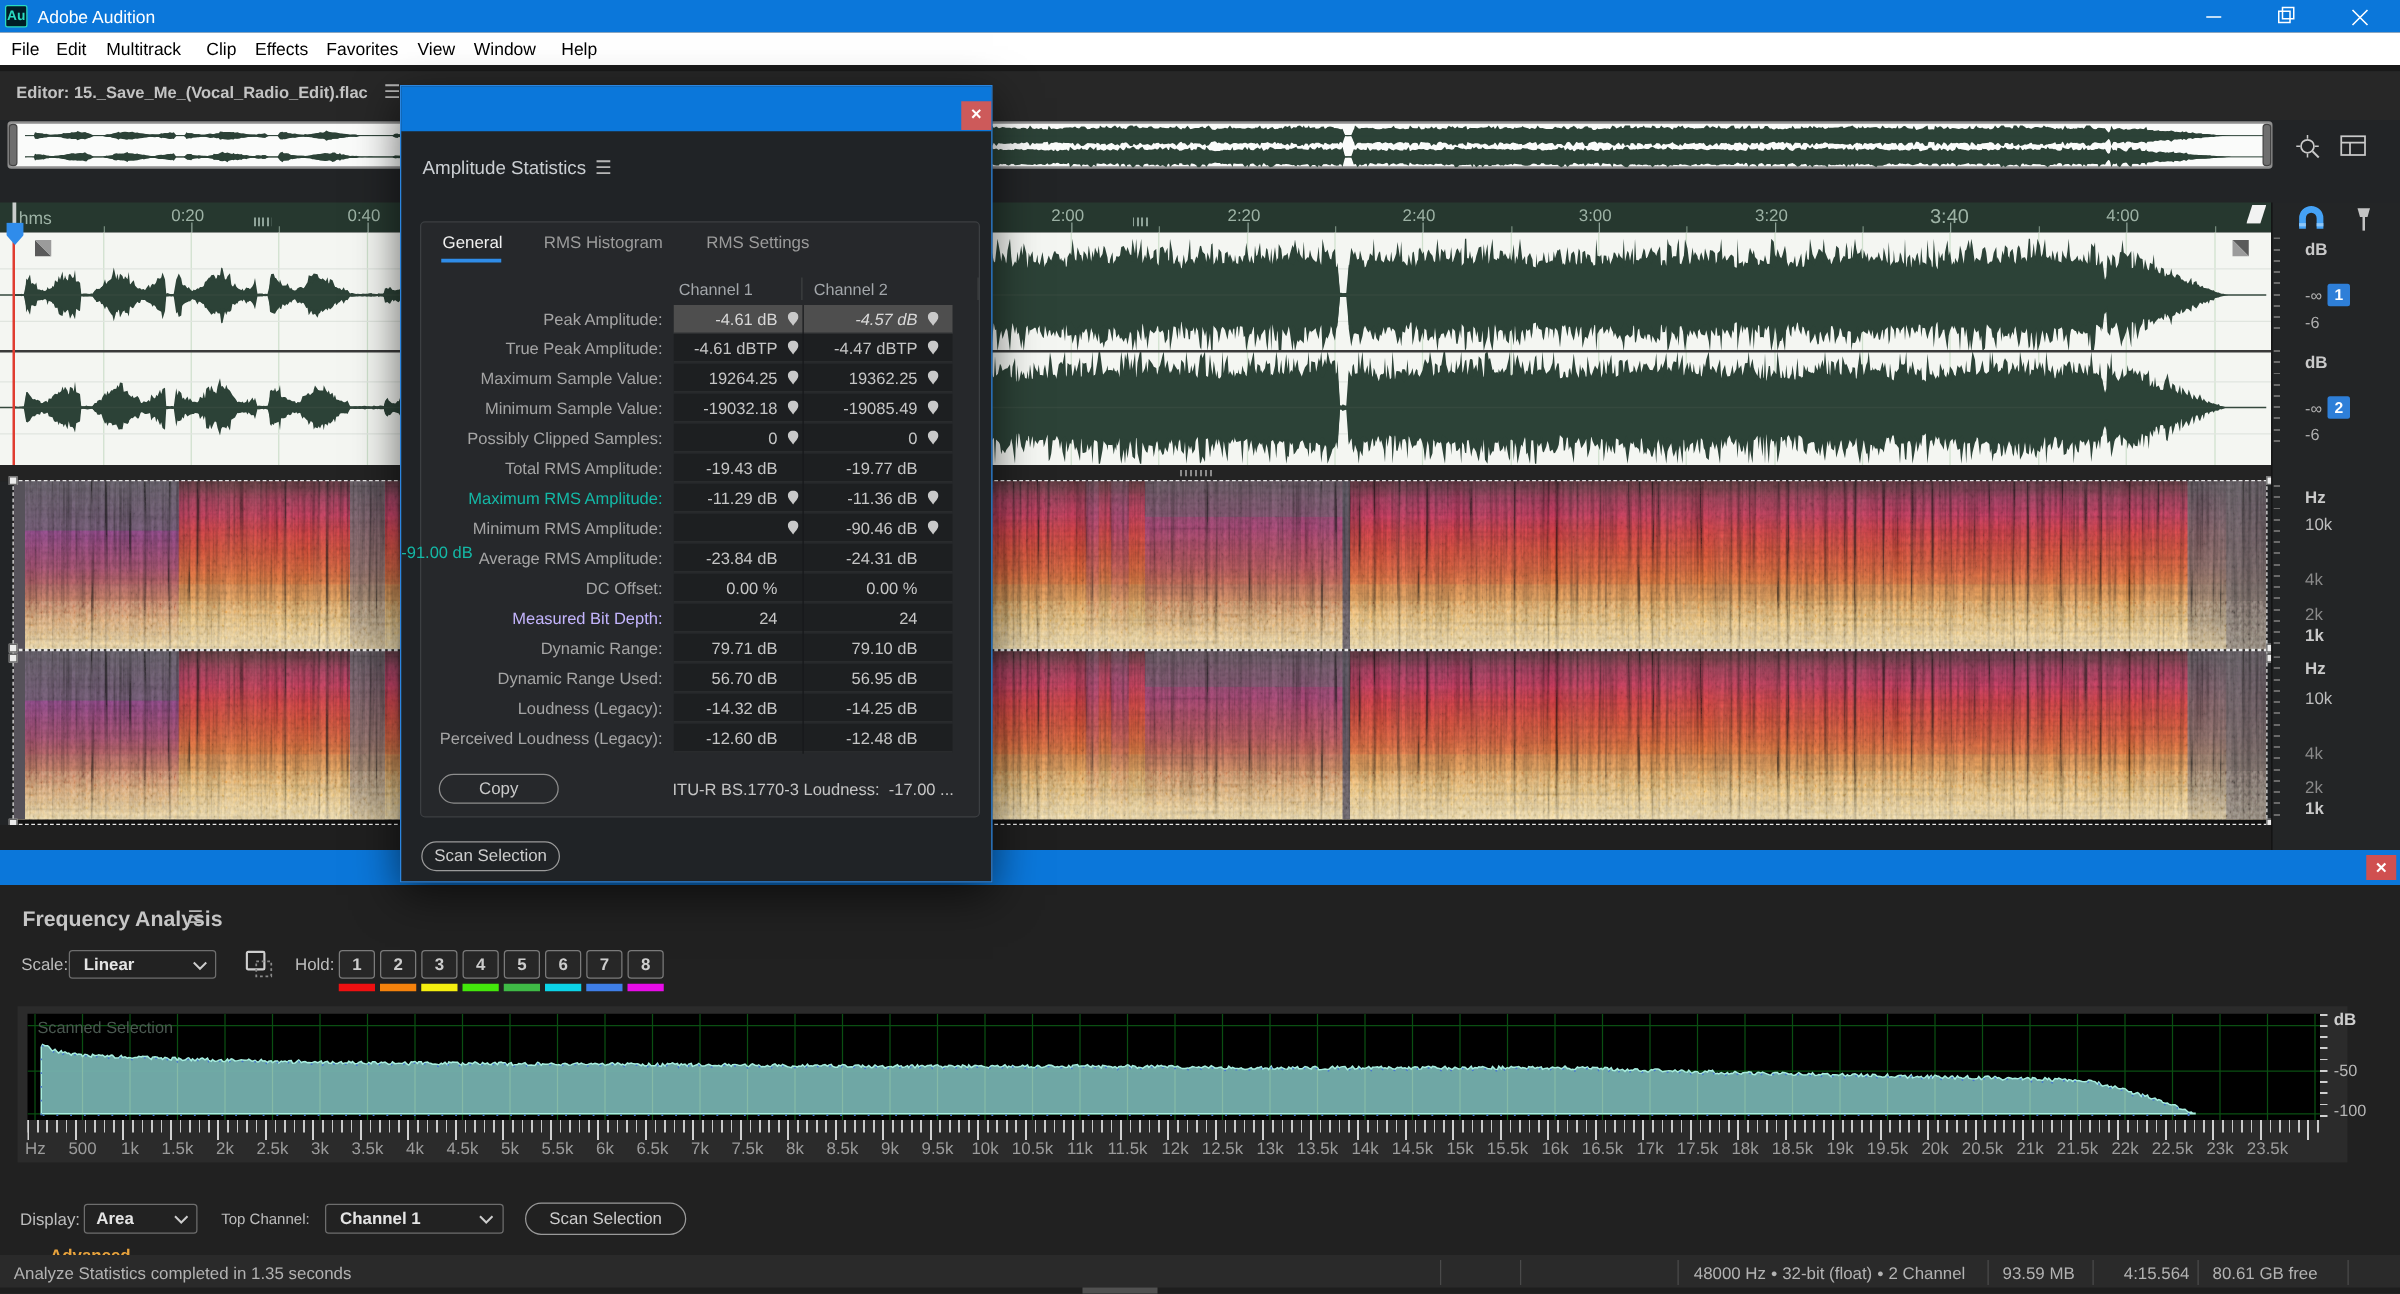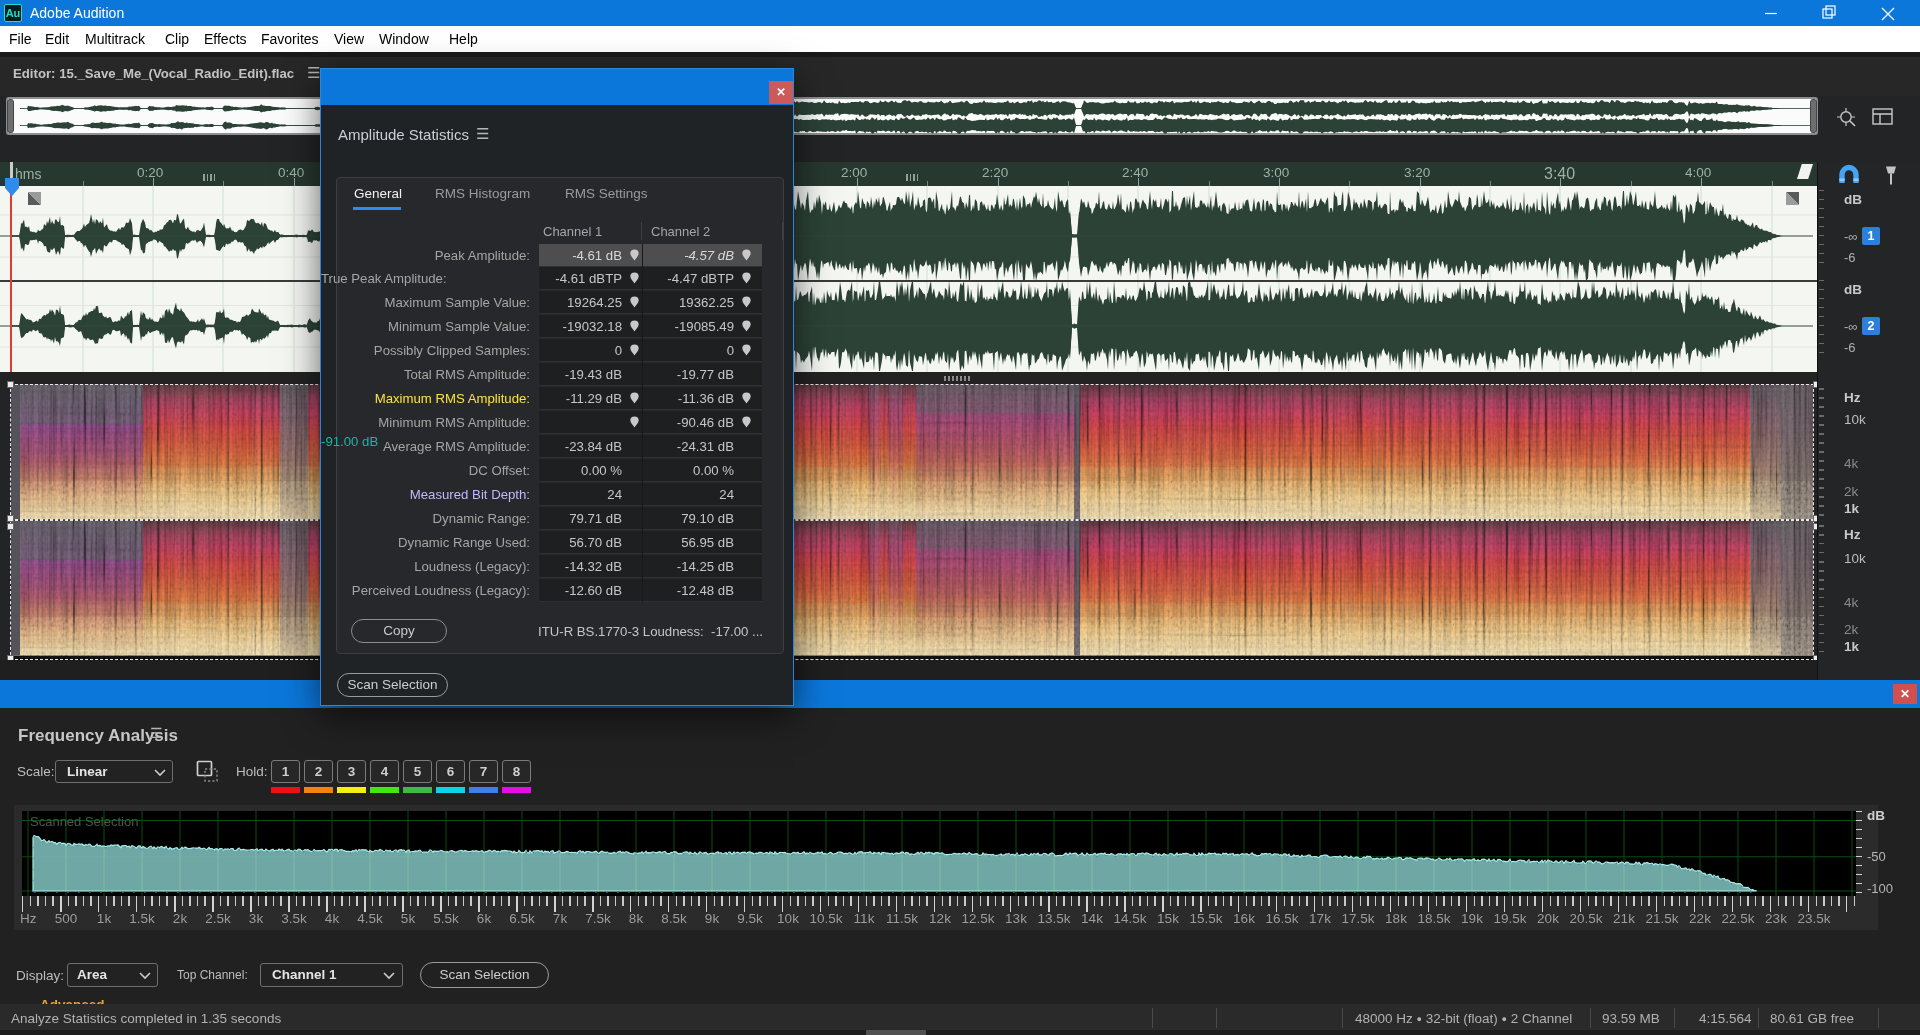--- a/index.html
+++ b/index.html
@@ -624,21 +624,21 @@
         <svg width="9" height="12" style="position:absolute;top:5px;" class="pin">
           <path d="M4.5 .5 C7.3 .5 8.7 2.2 8.7 4.3 C8.7 6.8 6.3 8.8 4.5 11.5 C2.7 8.8 .3 6.8 .3 4.3 C.3 2.2 1.7 .5 4.5 .5 Z" fill="#c9c9c9"></path>
         </svg>
       </div>
   <div class="abs" style="left:421px;top:174.5px;">
         <svg width="9" height="12" style="position:absolute;top:5px;" class="pin">
           <path d="M4.5 .5 C7.3 .5 8.7 2.2 8.7 4.3 C8.7 6.8 6.3 8.8 4.5 11.5 C2.7 8.8 .3 6.8 .3 4.3 C.3 2.2 1.7 .5 4.5 .5 Z" fill="#c9c9c9"></path>
         </svg>
       </div>
   <div class="abs" style="left:218px;top:198.4px;width:223px;height:23.1px;background:#1d1f21;border-bottom:1px solid #2e3032;"></div>
-  <div class="abs tx" style="left:0;top:202.4px;width:209px;text-align:left;color:#a5a5a5;font-size:13.2px;">True Peak Amplitude:</div>
+  <div class="abs tx" style="left:0;top:202.4px;width:209px;text-align:right;color:#a5a5a5;font-size:13.2px;">True Peak Amplitude:</div>
   <div class="abs tx" style="left:0;top:202.4px;width:301px;text-align:right;color:#c6c6c6;font-size:13.2px;">-4.61 dBTP</div>
   <div class="abs tx" style="left:0;top:202.4px;width:413px;text-align:right;color:#c6c6c6;font-size:13.2px;">-4.47 dBTP</div>
   <div class="abs" style="left:309px;top:198.4px;">
         <svg width="9" height="12" style="position:absolute;top:5px;" class="pin">
           <path d="M4.5 .5 C7.3 .5 8.7 2.2 8.7 4.3 C8.7 6.8 6.3 8.8 4.5 11.5 C2.7 8.8 .3 6.8 .3 4.3 C.3 2.2 1.7 .5 4.5 .5 Z" fill="#c9c9c9"></path>
         </svg>
       </div>
   <div class="abs" style="left:421px;top:198.4px;">
         <svg width="9" height="12" style="position:absolute;top:5px;" class="pin">
           <path d="M4.5 .5 C7.3 .5 8.7 2.2 8.7 4.3 C8.7 6.8 6.3 8.8 4.5 11.5 C2.7 8.8 .3 6.8 .3 4.3 C.3 2.2 1.7 .5 4.5 .5 Z" fill="#c9c9c9"></path>
@@ -684,21 +684,21 @@
   <div class="abs" style="left:421px;top:270.3px;">
         <svg width="9" height="12" style="position:absolute;top:5px;" class="pin">
           <path d="M4.5 .5 C7.3 .5 8.7 2.2 8.7 4.3 C8.7 6.8 6.3 8.8 4.5 11.5 C2.7 8.8 .3 6.8 .3 4.3 C.3 2.2 1.7 .5 4.5 .5 Z" fill="#c9c9c9"></path>
         </svg>
       </div>
   <div class="abs" style="left:218px;top:294.2px;width:223px;height:23.1px;background:#1d1f21;border-bottom:1px solid #2e3032;"></div>
   <div class="abs tx" style="left:0;top:298.2px;width:209px;text-align:right;color:#a5a5a5;font-size:13.2px;">Total RMS Amplitude:</div>
   <div class="abs tx" style="left:0;top:298.2px;width:301px;text-align:right;color:#c6c6c6;font-size:13.2px;">-19.43 dB</div>
   <div class="abs tx" style="left:0;top:298.2px;width:413px;text-align:right;color:#c6c6c6;font-size:13.2px;">-19.77 dB</div>
   <div class="abs" style="left:218px;top:318.2px;width:223px;height:23.1px;background:#1d1f21;border-bottom:1px solid #2e3032;"></div>
-  <div class="abs tx" style="left:0;top:322.2px;width:209px;text-align:right;color:#fde047;font-size:13.2px;">Maximum RMS Amplitude:</div>
+  <div class="abs tx" style="left:0;top:322.2px;width:209px;text-align:right;color:#14b8a6;font-size:13.2px;">Maximum RMS Amplitude:</div>
   <div class="abs tx" style="left:0;top:322.2px;width:301px;text-align:right;color:#c6c6c6;font-size:13.2px;">-11.29 dB</div>
   <div class="abs tx" style="left:0;top:322.2px;width:413px;text-align:right;color:#c6c6c6;font-size:13.2px;">-11.36 dB</div>
   <div class="abs" style="left:309px;top:318.2px;">
         <svg width="9" height="12" style="position:absolute;top:5px;" class="pin">
           <path d="M4.5 .5 C7.3 .5 8.7 2.2 8.7 4.3 C8.7 6.8 6.3 8.8 4.5 11.5 C2.7 8.8 .3 6.8 .3 4.3 C.3 2.2 1.7 .5 4.5 .5 Z" fill="#c9c9c9"></path>
         </svg>
       </div>
   <div class="abs" style="left:421px;top:318.2px;">
         <svg width="9" height="12" style="position:absolute;top:5px;" class="pin">
           <path d="M4.5 .5 C7.3 .5 8.7 2.2 8.7 4.3 C8.7 6.8 6.3 8.8 4.5 11.5 C2.7 8.8 .3 6.8 .3 4.3 C.3 2.2 1.7 .5 4.5 .5 Z" fill="#c9c9c9"></path>

